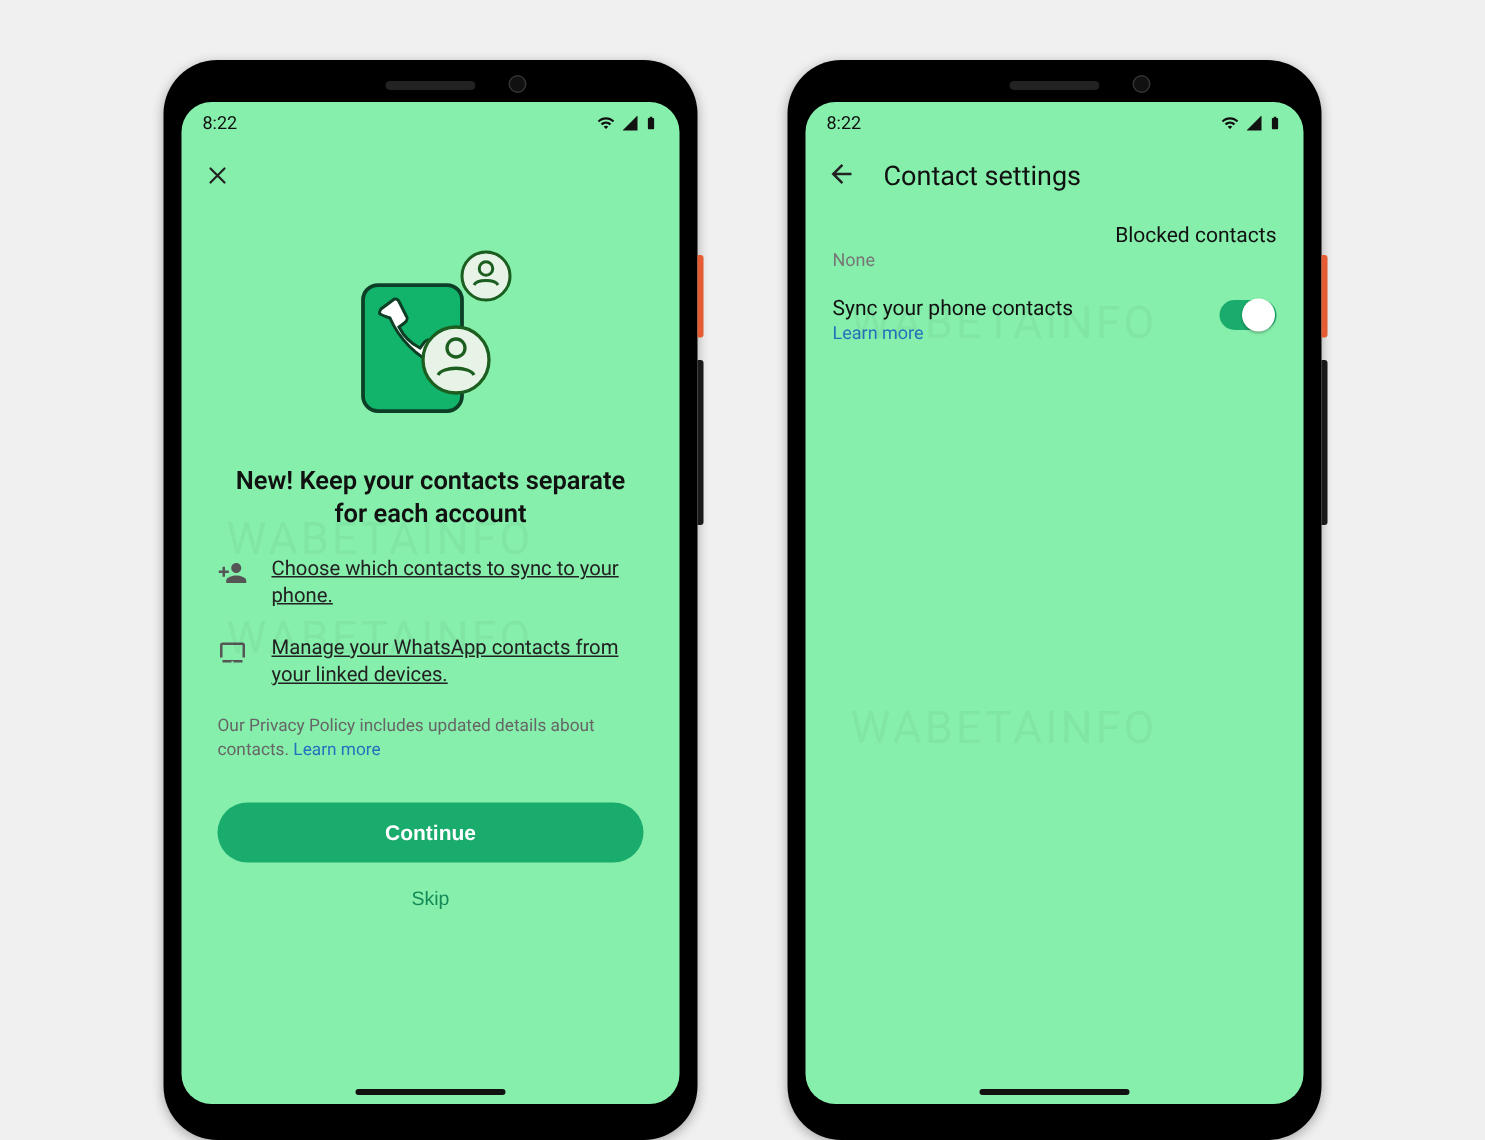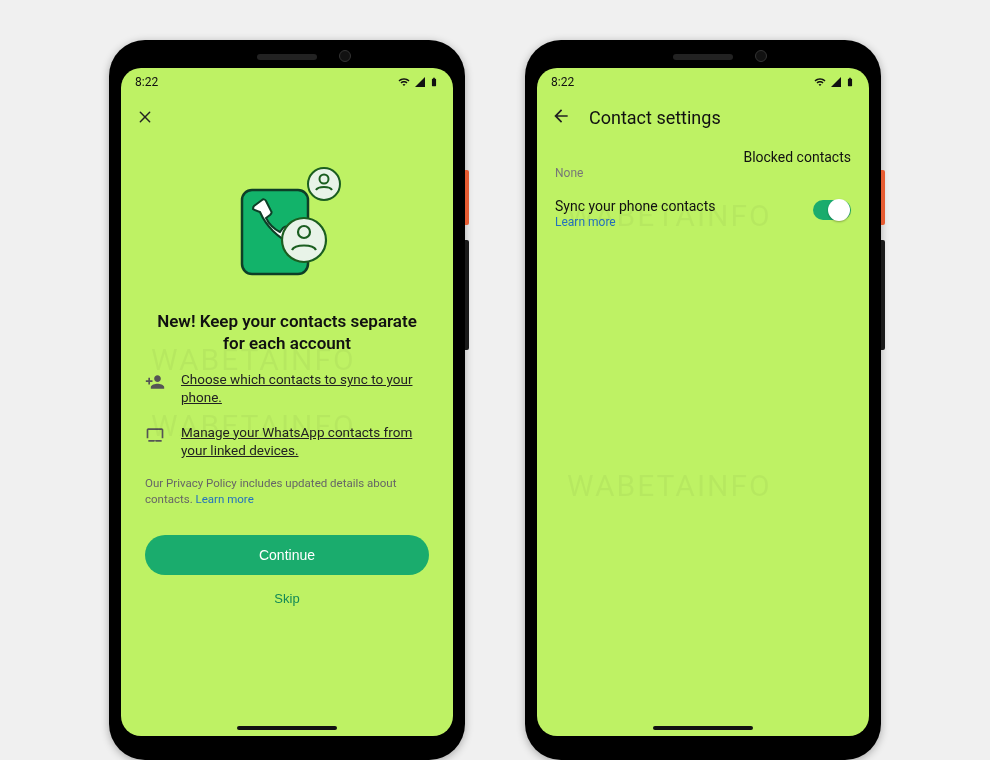--- a/index.html
+++ b/index.html
@@ -61,21 +61,21 @@
     background: #111;
     border-radius: 50%;
     border: 1px solid #333;
   }
   .screen {
     position: absolute;
     top: 28px;
     left: 12px;
     right: 12px;
     bottom: 24px;
-    background: #bef264;
+    background: #86efac;
     border-radius: 20px;
     overflow: hidden;
     display: flex;
     flex-direction: column;
   }
   .status-bar {
     height: 28px;
     display: flex;
     align-items: center;
     justify-content: space-between;
@@ -147,21 +147,21 @@
     background: #1eb980;
     background: #16a86b;
     background: #1ba672;
     background: #17a567;
     background: #1aac6d;
     color: #fff;
     border: none;
     border-radius: 22px;
     height: 40px;
     font-size: 14px;
-    font-weight: 400;
+    font-weight: 700;
     cursor:pointer;
   }
   .btn-continue { background:#1aac6d; }
   .btn-skip {
     margin-top: 16px;
     background: transparent;
     border: none;
     color: #148a56;
     font-size: 13px;
     font-weight: 500;

